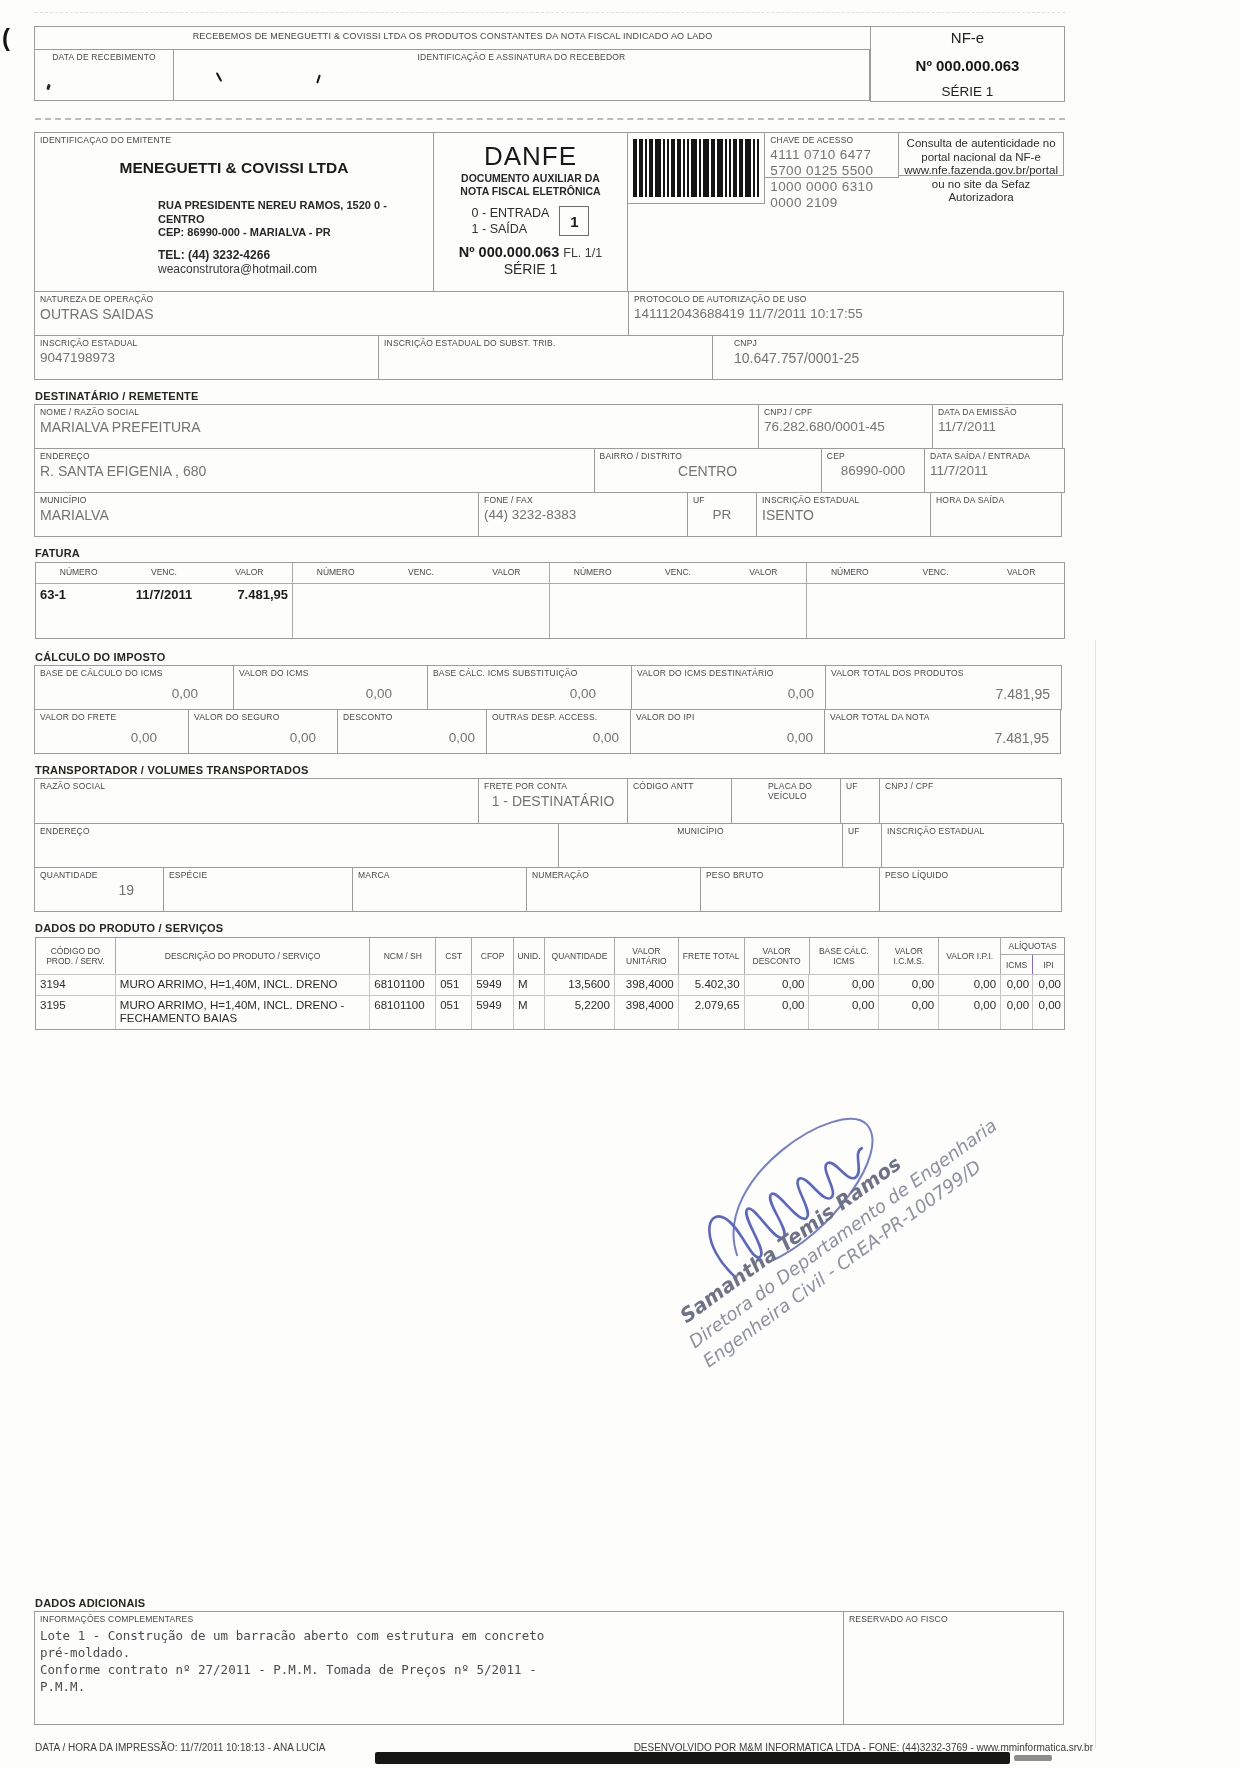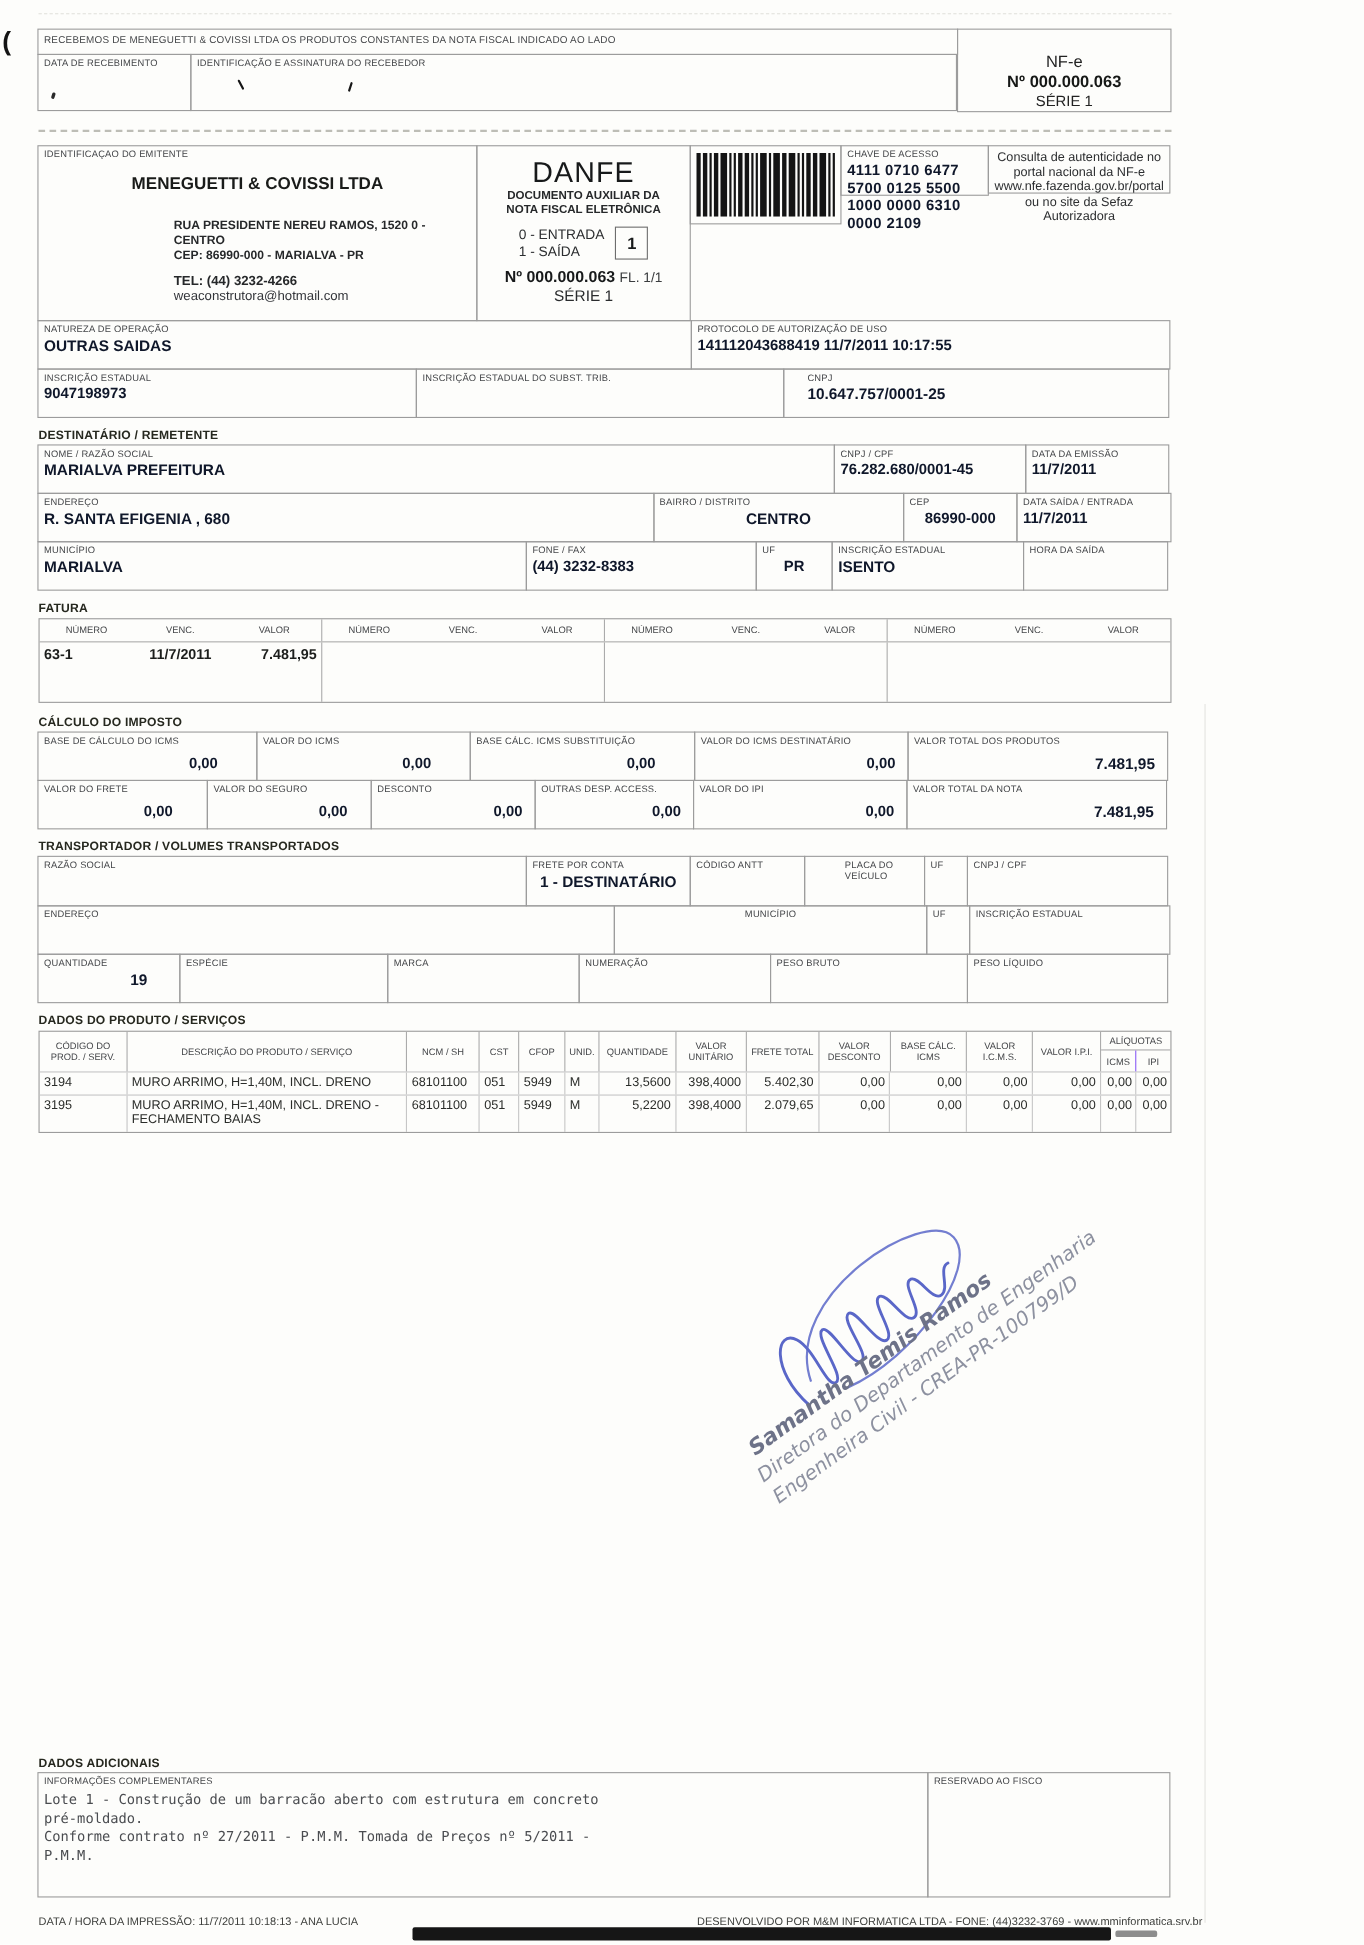--- a/index.html
+++ b/index.html
@@ -7,34 +7,34 @@
         font-family:"Liberation Sans", sans-serif;color:#23251f;}
   .doc{position:absolute;left:35px;top:12px;width:1030px;}
 
   .topdash{border-top:1px dashed #e0e0da;height:0;margin-bottom:14px;}
   .cutline{border-top:2px dashed #bdbdb6;height:0;margin-top:16px;}
 
   .row{display:flex;}
   .c{position:relative;border:1px solid #9c9c9c;margin-left:-1px;margin-top:-1px;
      padding:2px 5px;box-sizing:border-box;background:transparent;}
   .lbl{display:block;font-size:8.5px;letter-spacing:.2px;color:#45474a;line-height:10px;}
-  .val{display:block;font-size:13.5px;font-weight:bold;color:#0f172a;margin-top:2px;line-height:16px;}
+  .val{display:block;font-size:13.5px;font-weight:normal;color:#737373;margin-top:2px;line-height:16px;}
   .r{text-align:right;}
   .ctr{text-align:center;}
   .sec{font-size:11px;font-weight:bold;color:#26281f;margin:10px 0 3px 0;letter-spacing:.2px;}
 
   
   .canhoto{display:flex;}
-  .can-left{width:836px;}
+  .can-left{width:836px;text-align:center;}
   .can-stmt{height:24px;}
   .can-stmt .lbl{font-size:9px;margin-top:2px;}
   .can-data{width:140px;height:52px;}
   .can-sig{width:697px;height:52px;}
   .nfe-box{width:195px;height:76px;margin-left:-1px;display:flex;flex-direction:column;
-           align-items:center;justify-content:flex-end;gap:1px;}
+           align-items:center;justify-content:space-between;gap:1px;}
   .nfe-t{font-size:15px;color:#222;}
   .nfe-n{font-size:15px;font-weight:bold;color:#161816;}
   .nfe-s{font-size:13.5px;color:#222;}
   .pen-dot{position:absolute;left:12px;top:34px;width:3px;height:6px;background:#2a2a2a;transform:rotate(18deg);border-radius:2px;}
   .pen-a{position:absolute;left:40px;top:26px;width:10px;height:2px;background:#161616;transform:rotate(62deg);border-radius:1px;}
   .pen-b{position:absolute;left:140px;top:28px;width:9px;height:2px;background:#161616;transform:rotate(-72deg);border-radius:1px;}
 
   
   .emit{width:400px;height:160px;}
   .emit-name{font-size:15.5px;font-weight:bold;text-align:center;margin-top:14px;color:#191b19;}

